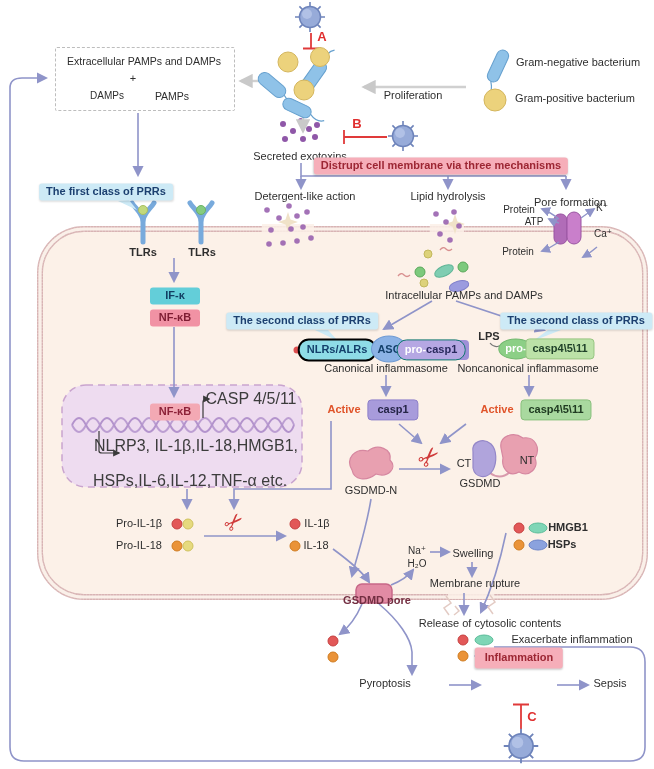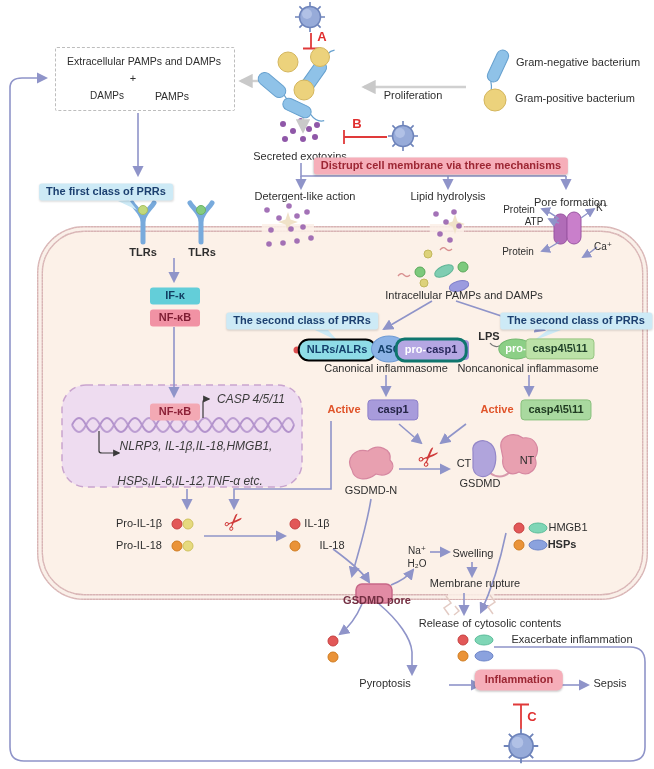--- a/index.html
+++ b/index.html
@@ -8,24 +8,24 @@
   .lbl{position:absolute;transform:translate(-50%,-50%);white-space:nowrap;font-size:11px;color:#2e2e2e;z-index:2;line-height:1.2;}
   .sm{font-size:10px;}
   .boxed{padding:2px 7px;border-radius:3px;font-weight:bold;}
   .pinkbox{background:#f6aeb9;color:#9c2633;box-shadow:0 1px 2px rgba(0,0,0,.18);}
   .bluebox{background:#cdeaf6;color:#1c4070;box-shadow:0 1px 2px rgba(0,0,0,.12);}
   .cyanbox{background:#63ced9;color:#123f63;width:36px;text-align:center;}
   .nfkbbox{background:#f192a4;color:#7e1d33;width:36px;text-align:center;}
   .nfkbbox2{background:#f3a9b4;color:#8c2138;width:36px;text-align:center;}
   .redletter{color:#e02f2f;font-weight:bold;font-size:13px;}
   .activeword{color:#e0542a;font-weight:bold;}
-  .ital{font-style:italic;color:#3c3c3c;font-size:12px;}
+  .ital{color:#3c3c3c;font-size:16px;}
   .capc{background:#8edce6;color:#14406b;font-weight:bold;border-radius:11px;padding:3px 7px;border:2px solid #000000;}
   .asc{background:#8cb3e6;color:#14406b;font-weight:bold;border-radius:50%;width:34px;height:25px;display:flex;align-items:center;justify-content:center;border:1px solid #6f9bd4;}
-  .procasp1{background:#b5a7e3;border-radius:10px;padding:3px 7px;font-weight:bold;border:3px solid #0f766e;}
+  .procasp1{background:#b5a7e3;border-radius:10px;padding:3px 7px;font-weight:bold;border:1px solid #0f766e;}
   .tailblock{position:absolute;width:17px;height:20px;background:#9e90d8;border-radius:4px;z-index:1;}
   .prooval{background:#8ccf86;border-radius:50%;padding:3px 6px;font-weight:bold;color:#fff;border:1px solid #72b86e;}
   .greenrect{background:#bce2a8;border-radius:4px;padding:3px 6px;font-weight:bold;color:#20422a;border:1px solid #96c581;}
   .caspbox1{background:#a89bdb;border-radius:4px;padding:3px 9px;font-weight:bold;color:#252547;border:1px solid #8d7fc9;}
   .caspbox4{background:#a9d99f;border-radius:4px;padding:3px 7px;font-weight:bold;color:#203c22;border:1px solid #88bf7c;}
   .dashedbox{position:absolute;border:1px dashed #bdbdbd;background:#fff;border-radius:2px;z-index:1;}
   .scissors{position:absolute;color:#d03a3a;z-index:3;transform:translate(-50%,-50%) rotate(-45deg);font-family:"DejaVu Sans",sans-serif;}
   .whitepro{color:#fff;}
   .navytxt{color:#2a2a5e;}
 </style>
@@ -300,21 +300,21 @@
 <div class="lbl boxed pinkbox" style="left:441px;top:166px;">Distrupt cell membrane via three mechanisms</div>
 
 <div class="lbl" style="left:305px;top:197px;">Detergent-like action</div>
 <div class="lbl" style="left:448px;top:197px;">Lipid hydrolysis</div>
 <div class="lbl" style="left:570px;top:203px;">Pore formation</div>
 
 <div class="lbl sm" style="left:519px;top:210px;">Protein</div>
 <div class="lbl sm" style="left:534px;top:222px;">ATP</div>
 <div class="lbl sm" style="left:602px;top:208px;">K⁺</div>
 <div class="lbl sm" style="left:518px;top:252px;">Protein</div>
-<div class="lbl sm" style="left:603px;top:247px;">Ca⁺</div>
+<div class="lbl sm" style="left:603px;top:234px;">Ca⁺</div>
 
 <div class="lbl boxed bluebox" style="left:106px;top:192px;">The first class of PRRs</div>
 <div class="lbl" style="left:143px;top:253px;font-weight:bold;">TLRs</div>
 <div class="lbl" style="left:202px;top:253px;font-weight:bold;">TLRs</div>
 
 <div class="lbl boxed cyanbox" style="left:175px;top:296px;">IF-κ</div>
 <div class="lbl boxed nfkbbox" style="left:175px;top:318px;">NF-κB</div>
 
 <div class="lbl" style="left:444px;top:296px;margin-left:20px;">Intracellular PAMPs and DAMPs</div>
 
@@ -345,35 +345,35 @@
 <div class="lbl ital" style="left:190px;top:481px;">HSPs,IL-6,IL-12,TNF-α etc.</div>
 
 <div class="lbl" style="left:371px;top:491px;">GSDMD-N</div>
 <div class="lbl" style="left:464px;top:464px;">CT</div>
 <div class="lbl" style="left:527px;top:461px;">NT</div>
 <div class="lbl" style="left:480px;top:484px;">GSDMD</div>
 
 <div class="lbl" style="left:139px;top:524px;">Pro-IL-1β</div>
 <div class="lbl" style="left:139px;top:546px;">Pro-IL-18</div>
 <div class="lbl" style="left:317px;top:524px;">IL-1β</div>
-<div class="lbl" style="left:332px;top:546px;text-align:right;">IL-18</div>
+<div class="lbl" style="left:316px;top:546px;text-align:right;">IL-18</div>
 
 <span class="scissors" style="left:429px;top:457px;font-size:26px;">✂</span>
 <span class="scissors" style="left:234px;top:522px;font-size:23px;">✂</span>
 
 <div class="lbl" style="left:377px;top:601px;font-weight:bold;color:#732f42;z-index:3;">GSDMD pore</div>
 
 <div class="lbl sm" style="left:417px;top:551px;">Na⁺</div>
 <div class="lbl sm" style="left:417px;top:564px;">H₂O</div>
 <div class="lbl" style="left:473px;top:554px;">Swelling</div>
 <div class="lbl" style="left:475px;top:584px;">Membrane rupture</div>
 
-<div class="lbl" style="left:568px;top:528px;font-weight:normal;text-align:right;">HMGB1</div>
+<div class="lbl" style="left:568px;top:528px;font-weight:bold;text-align:right;">HMGB1</div>
 <div class="lbl" style="left:562px;top:545px;font-weight:bold;">HSPs</div>
 
 <div class="lbl" style="left:490px;top:624px;">Release of cytosolic contents</div>
 <div class="lbl" style="left:572px;top:640px;">Exacerbate inflammation</div>
 
 <div class="lbl" style="left:385px;top:684px;">Pyroptosis</div>
-<div class="lbl boxed pinkbox" style="left:519px;top:680px;padding:4px 10px;border-radius:6px;">Inflammation</div>
+<div class="lbl boxed pinkbox" style="left:519px;top:658px;padding:4px 10px;">Inflammation</div>
 <div class="lbl" style="left:610px;top:684px;">Sepsis</div>
 
 </div>
 
 </body></html>

